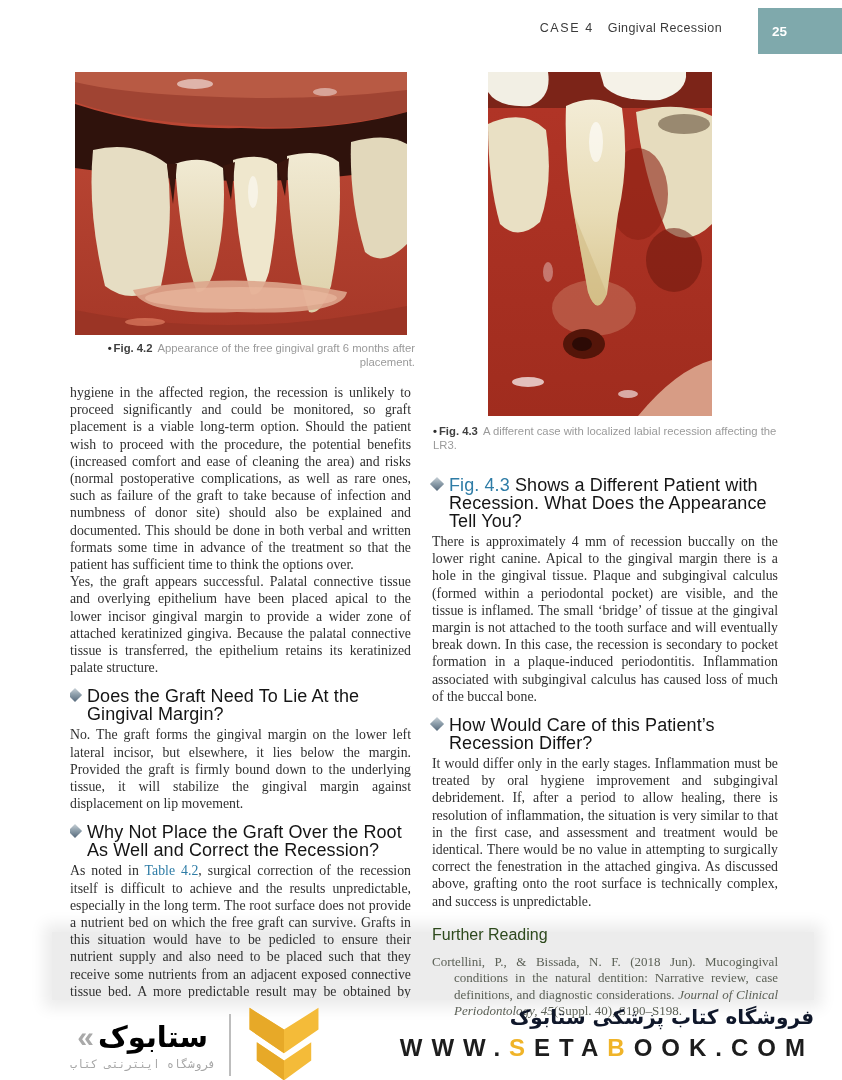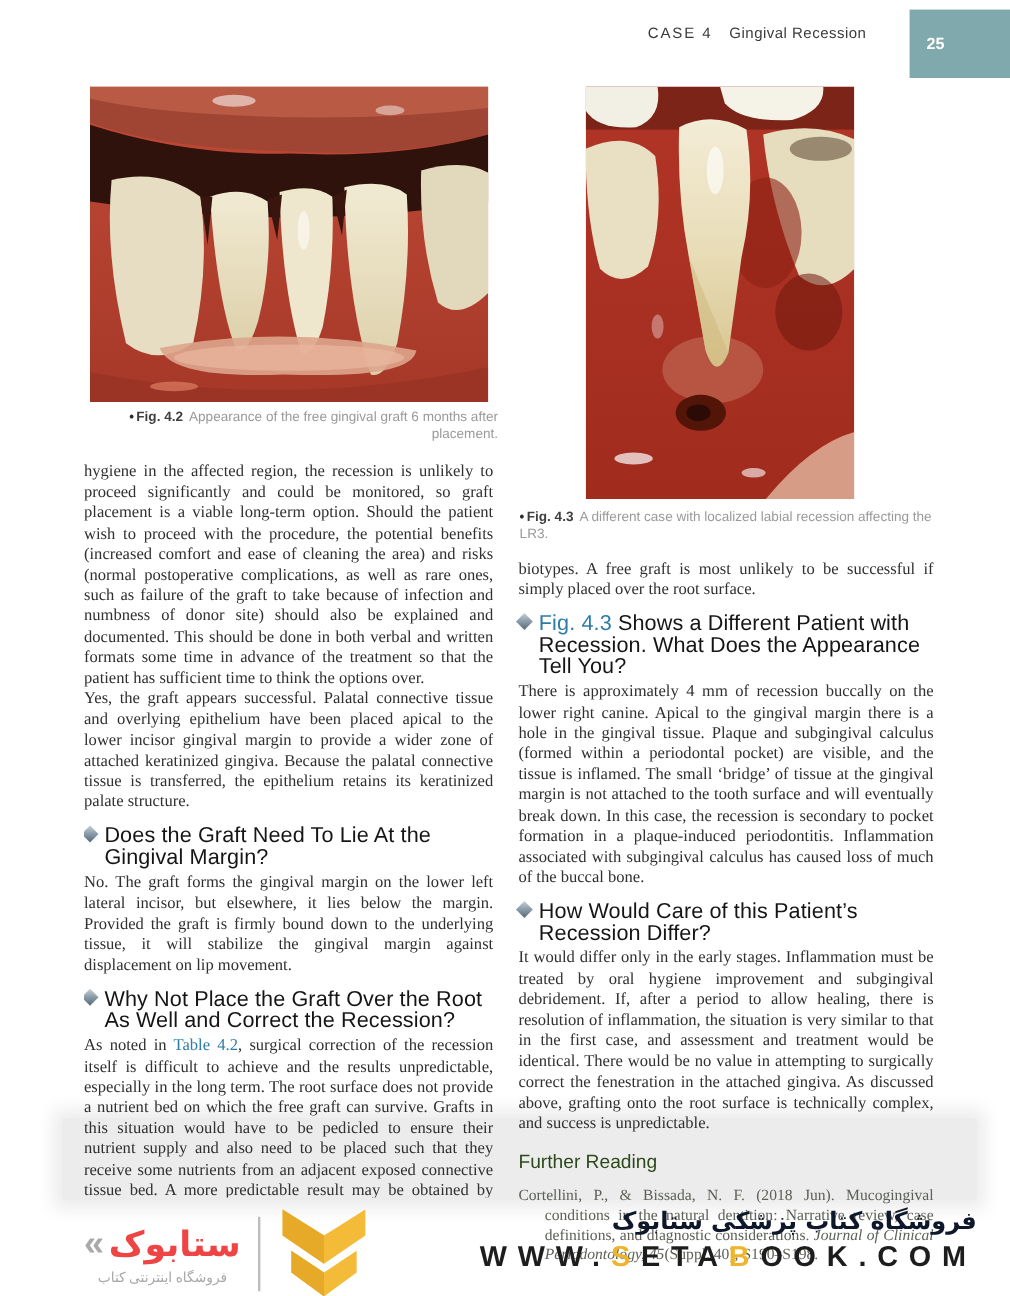--- a/index.html
+++ b/index.html
@@ -5,21 +5,21 @@
   html,body{margin:0;padding:0;}
   body{
     width:842px;height:1080px;background:#ffffff;position:relative;overflow:hidden;
     font-family:"Liberation Sans",sans-serif;
   }
   
   .header-title{position:absolute;top:21px;right:120px;font-size:12.5px;color:#3b3b3b;white-space:nowrap;}
   .case-label{letter-spacing:1.6px;margin-right:14px;}
   .running-title{letter-spacing:0.4px;}
   .page-badge{
-    position:absolute;top:8px;right:0;width:84px;height:57px;background:#7fa9ac;
+    position:absolute;top:8px;right:0;width:84px;height:46px;background:#7fa9ac;
     color:#fff;font-weight:bold;font-size:13.5px;display:flex;align-items:center;padding-left:14px;box-sizing:border-box;
   }
   
   .photo{position:absolute;overflow:hidden;}
   .photo svg{display:block;width:100%;height:100%;}
   .fig42{left:75px;top:72px;width:332px;height:263px;}
   .fig43{left:488px;top:72px;width:224px;height:344px;}
   .caption{position:absolute;font-size:11.3px;line-height:14px;color:#9a9a9a;}
   .cap42{left:73px;top:341px;width:342px;text-align:right;}
   .cap43{left:433px;top:424px;width:348px;}
@@ -42,22 +42,22 @@
   .further-heading{font-size:16px;font-weight:normal;color:#2d491c;margin:16px 0 10px 0;}
   p.ref{
     font-family:"Liberation Serif",serif;font-size:13px;line-height:16.4px;color:#5c6157;
     text-align:justify;margin:0;padding-left:22px;text-indent:-22px;
   }
   
   .footer-left{position:absolute;left:70px;top:1006px;display:flex;align-items:center;gap:14px;z-index:3;}
   .logo-text{display:flex;flex-direction:column;align-items:center;}
   .logo-word{display:flex;align-items:center;gap:4px;}
   .logo-guillemet{font-size:30px;font-weight:bold;color:#a9a9a9;line-height:30px;}
-  .logo-fa{font-family:"DejaVu Sans",sans-serif;font-size:29px;font-weight:bold;color:#ef4444;line-height:36px;direction:rtl;}
-  .logo-sub{font-family:Liberation Serif, serif;font-size:11.5px;color:#a8a8a8;direction:rtl;margin-top:2px;}
+  .logo-fa{font-family:"DejaVu Sans",sans-serif;font-size:29px;font-weight:bold;color:#000000;line-height:36px;direction:rtl;}
+  .logo-sub{font-family:Liberation Mono, monospace;font-size:11.5px;color:#a8a8a8;direction:rtl;margin-top:2px;}
   .logo-divider{width:2px;height:62px;background:#bdbdbd;}
   .footer-right{position:absolute;right:28px;top:1005px;text-align:right;z-index:3;}
   .store-fa{font-family:"DejaVu Sans",sans-serif;font-size:20px;font-weight:bold;color:#0f172a;direction:rtl;margin-bottom:5px;}
   .site-url{font-size:24px;font-weight:bold;color:#1d1d1d;letter-spacing:9px;white-space:nowrap;}
   .site-url .y{color:#f0b429;}
   .emblem{width:78px;height:78px;}
 </style>
 </head>
 <body>
 
@@ -152,21 +152,20 @@
   </div>
   <p class="body">No. The graft forms the gingival margin on the lower left lateral incisor, but elsewhere, it lies below the margin. Provided the graft is firmly bound down to the underlying tissue, it will stabilize the gingival margin against displacement on lip movement.</p>
   <div class="qhead">
     <span class="diamond"></span>
     <span class="qtext">Why Not Place the Graft Over the Root As Well and Correct the Recession?</span>
   </div>
   <p class="body"><span>As noted in </span><a class="xref">Table 4.2</a><span>, surgical correction of the recession itself is difficult to achieve and the results unpredictable, especially in the long term. The root surface does not provide a nutrient bed on which the free graft can survive. Grafts in this situation would have to be pedicled to ensure their nutrient supply and also need to be placed such that they receive some nutrients from an adjacent exposed connective tissue bed. A more predictable result may be obtained by using an interpositional (subepithelial) connective tissue graft and would be required in cases with thin periodontal</span></p>
 </div>
 
 <div class="col col-right">
-  <p class="body">biotypes. A free graft is most unlikely to be successful if simply placed over the root surface.</p>
   <div class="qhead">
     <span class="diamond"></span>
     <span class="qtext"><a class="xref">Fig. 4.3 </a><span>Shows a Different Patient with Recession. What Does the Appearance Tell You?</span></span>
   </div>
   <p class="body">There is approximately 4 mm of recession buccally on the lower right canine. Apical to the gingival margin there is a hole in the gingival tissue. Plaque and subgingival calculus (formed within a periodontal pocket) are visible, and the tissue is inflamed. The small ‘bridge’ of tissue at the gingival margin is not attached to the tooth surface and will eventually break down. In this case, the recession is secondary to pocket formation in a plaque-induced periodontitis. Inflammation associated with subgingival calculus has caused loss of much of the buccal bone.</p>
   <div class="qhead">
     <span class="diamond"></span>
     <span class="qtext">How Would Care of this Patient’s Recession Differ?</span>
   </div>
   <p class="body">It would differ only in the early stages. Inflammation must be treated by oral hygiene improvement and subgingival debridement. If, after a period to allow healing, there is resolution of inflammation, the situation is very similar to that in the first case, and assessment and treatment would be identical. There would be no value in attempting to surgically correct the fenestration in the attached gingiva. As discussed above, grafting onto the root surface is technically complex, and success is unpredictable.</p>

